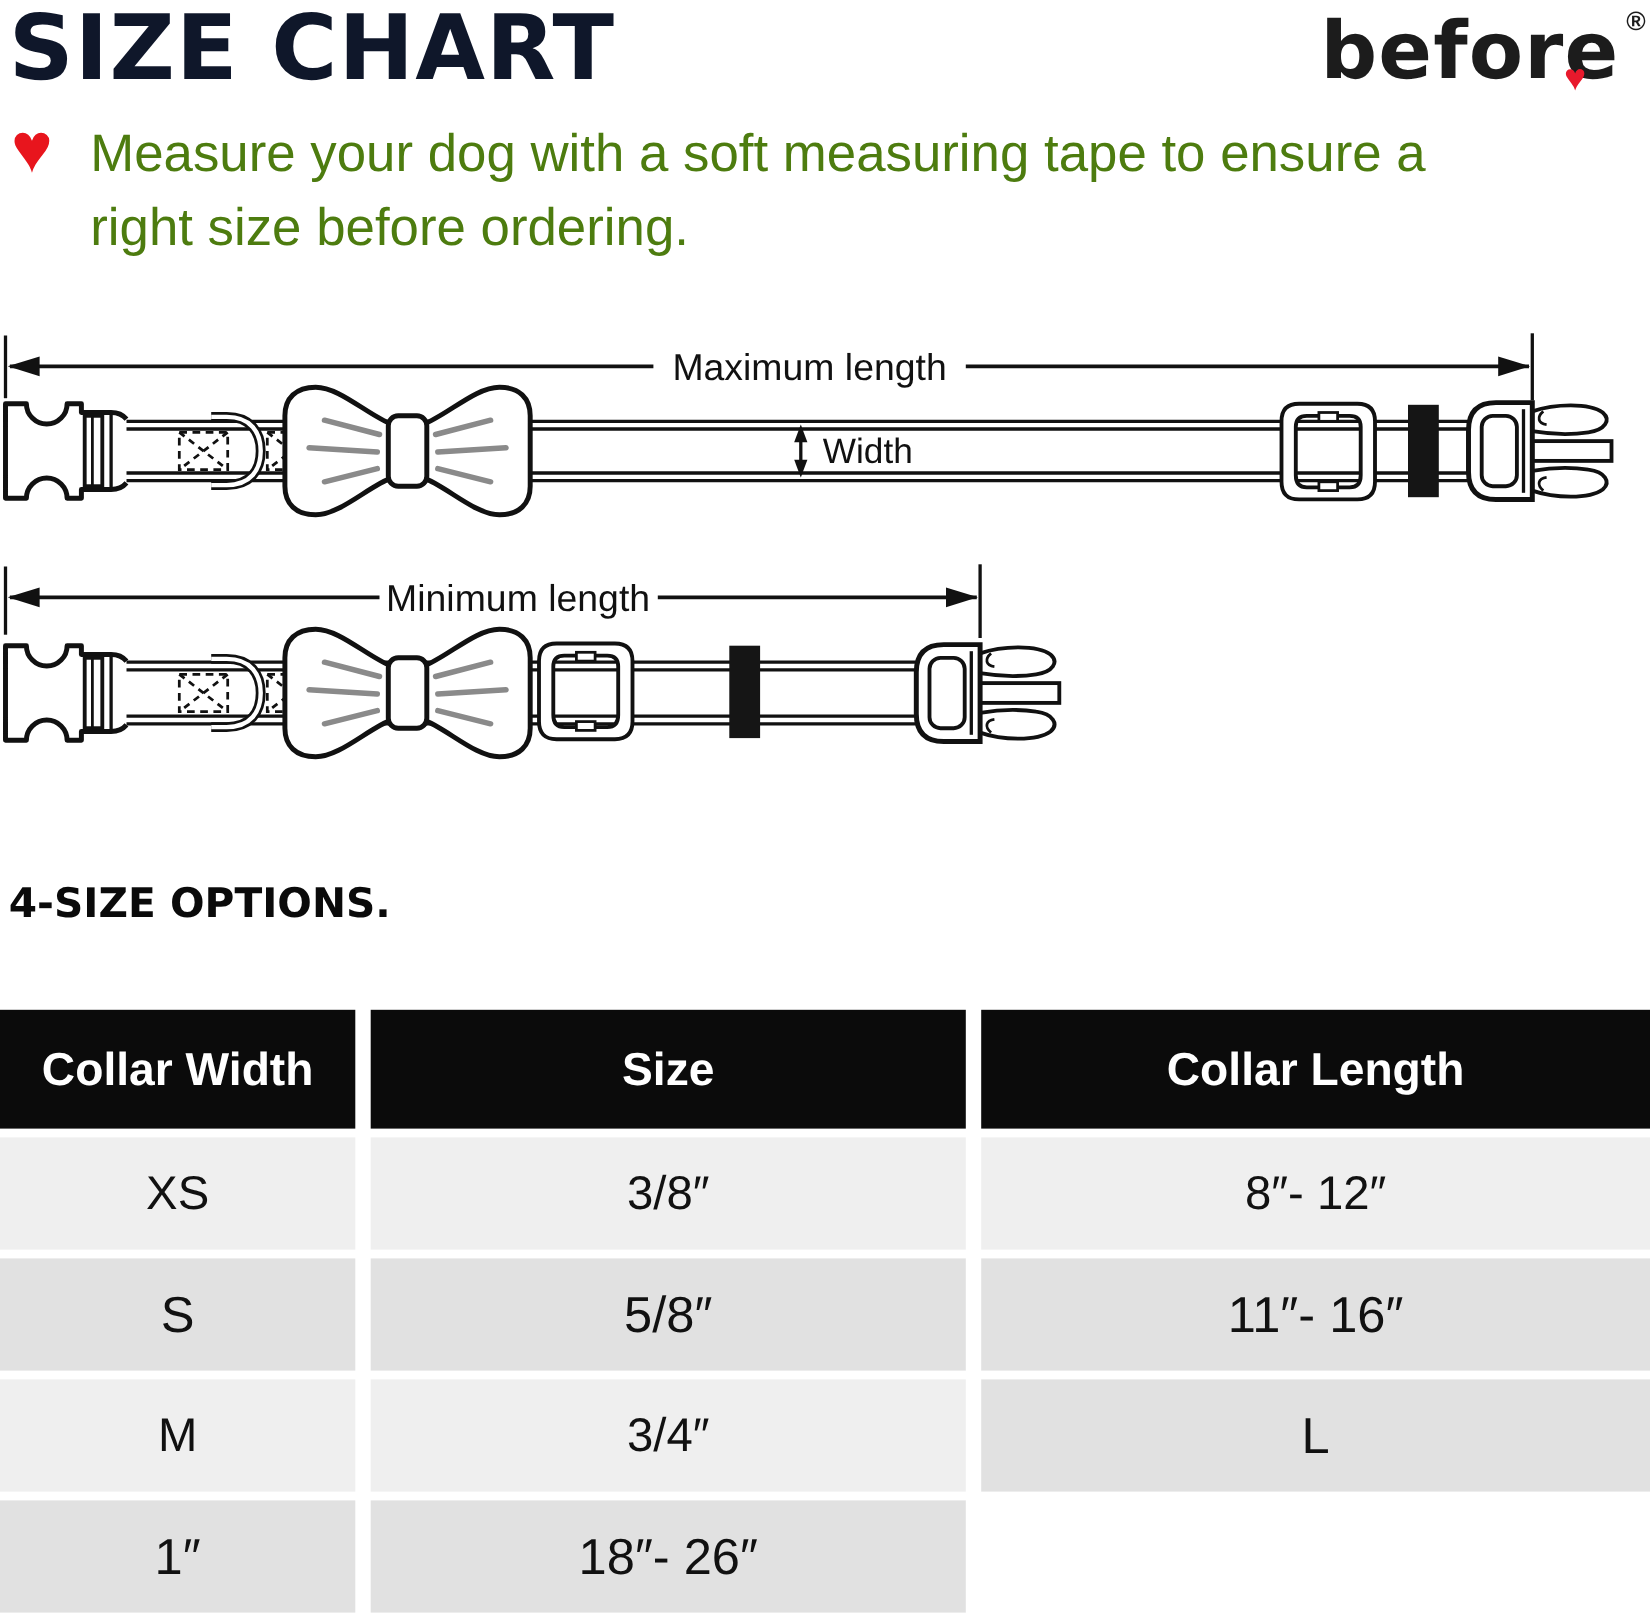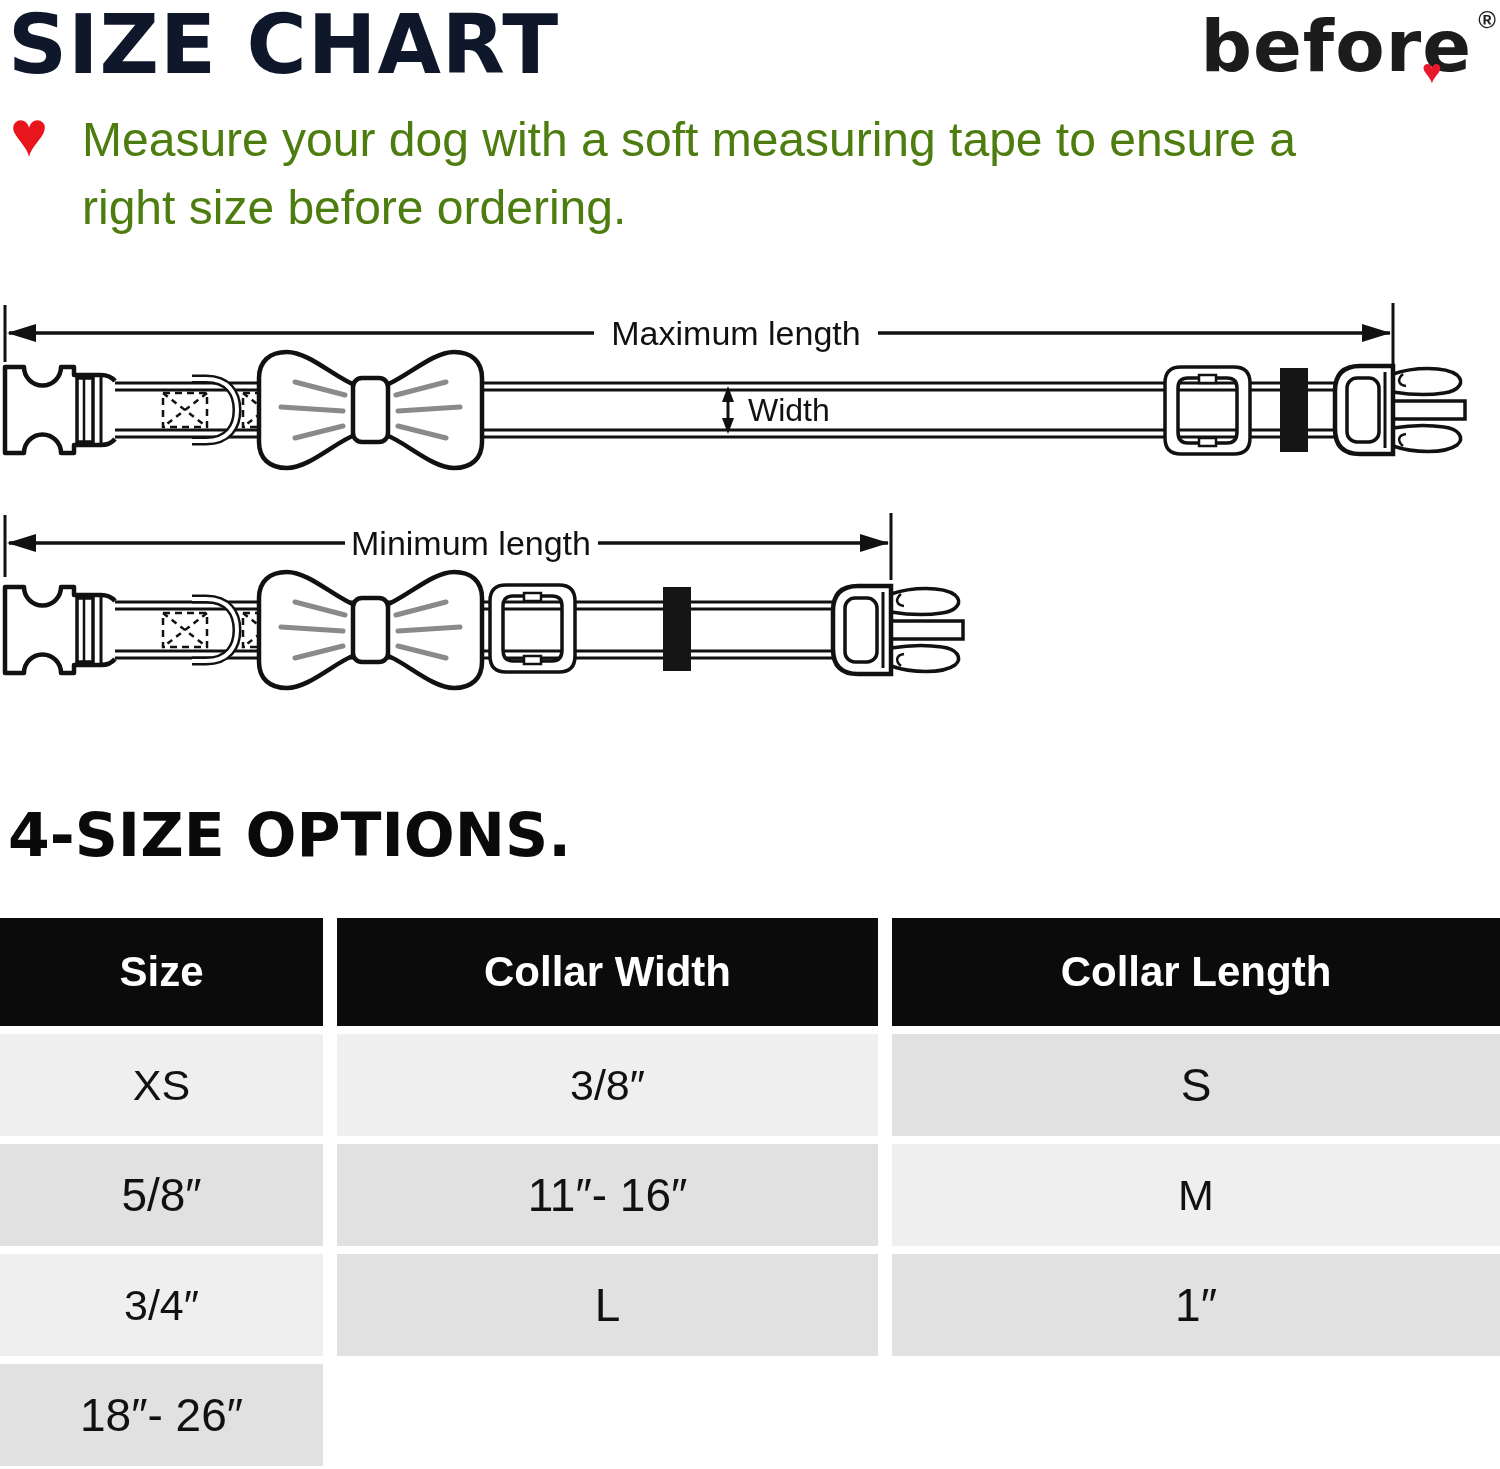--- a/index.html
+++ b/index.html
@@ -17,21 +17,21 @@
   .brand-reg{position:absolute;right:-24px;top:-4px;font-size:24px;font-weight:bold;color:#1c1c1c;}
 
   .note{position:absolute;left:10px;top:106px;width:1460px;display:flex;gap:34px;align-items:flex-start;}
   .note-heart{font-size:64px;color:#e8151d;line-height:0.9;flex:0 0 auto;}
   .note-text{margin:0;font-size:48px;line-height:1.42;max-width:1300px;color:#4d7c0f;}
 
   .diagram{position:absolute;left:0;top:280px;width:1500px;height:480px;}
   .diagram text{font-family:"Liberation Sans",sans-serif;fill:#111;}
 
   .options-heading{position:absolute;left:8px;top:800px;margin:0;
-        font-family:"DejaVu Sans",sans-serif;font-weight:bold;font-size:60px;color:#0a0a0a;}
+        font-family:"DejaVu Sans",sans-serif;font-weight:bold;font-size:37px;color:#0a0a0a;}
 
   .size-table{position:absolute;left:0;top:918px;width:1500px;
         display:grid;grid-template-columns:323px 541px 608px;
         grid-template-rows:108px 102px 102px 102px 102px;
         column-gap:14px;row-gap:8px;background:#fff;}
   .cell{display:flex;align-items:center;justify-content:center;}
   .cell.th{background:#0b0b0b;color:#fff;font-weight:bold;font-size:42px;}
   .cell.light{background:#efefef;font-size:43px;}
   .cell.dark{background:#e1e1e1;font-size:46px;}
 </style>
@@ -158,26 +158,27 @@
         <polygon points="7,543 36,534 36,552" fill="#111"></polygon>
         <polygon points="889,543 860,534 860,552" fill="#111"></polygon>
         <text x="471" y="555" font-size="34" text-anchor="middle">Minimum length</text>
       </g>
     </g>
   </svg>
 
   <h2 class="options-heading">4-SIZE OPTIONS.</h2>
 
   <div class="size-table">
+    <div class="cell th">Collar Width</div>
     <div class="cell th">Size</div>
-    <div class="cell th">Collar Width</div>
     <div class="cell th">Collar Length</div>
 
     <div class="cell light">XS</div>
     <div class="cell light">3/8″</div>
+    <div class="cell light">8″- 12″</div>
 
     <div class="cell dark">S</div>
     <div class="cell dark">5/8″</div>
     <div class="cell dark">11″- 16″</div>
 
     <div class="cell light">M</div>
     <div class="cell light">3/4″</div>
 
     <div class="cell dark">L</div>
     <div class="cell dark">1″</div>

